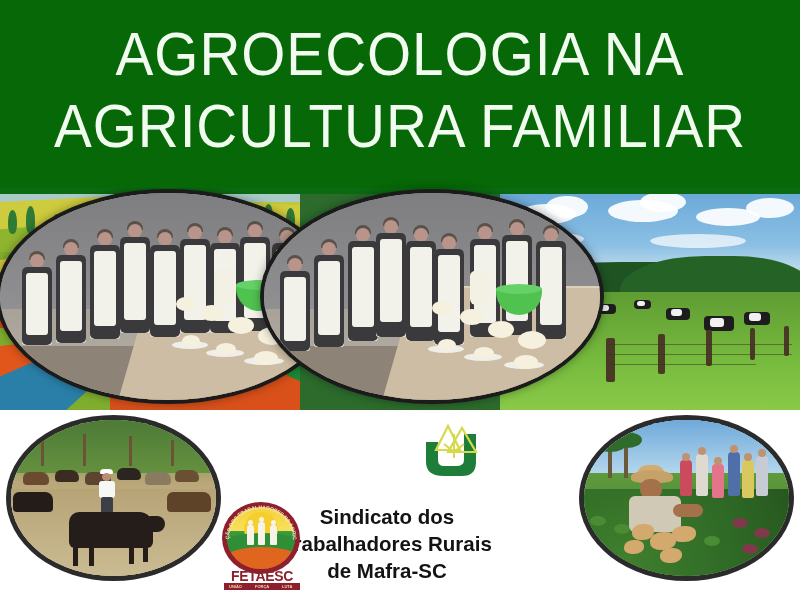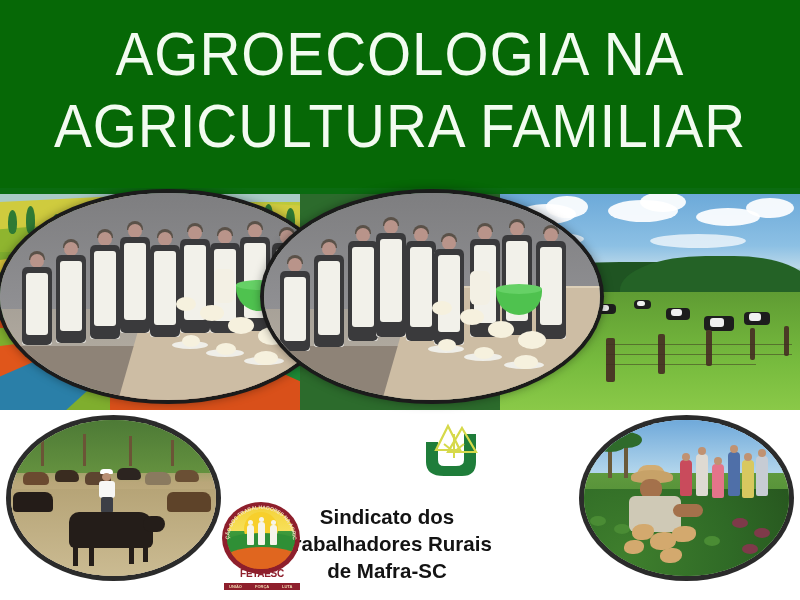--- a/index.html
+++ b/index.html
@@ -174,21 +174,21 @@
   .fet-inner{position:absolute;left:11px;top:5px;width:68px;height:62px;border-radius:50%;
     overflow:hidden;background:linear-gradient(#f4d23a 0%,#f7e05a 38%,#3f9b3c 39%,#2f8a33 62%,#e0661f 63%,#d9591a 100%);}
   .fet-sun{position:absolute;left:50%;margin-left:-17px;top:5px;width:34px;height:34px;
     border-radius:50%;background:#f7cf2c;}
   .fet-hill{position:absolute;left:-4px;top:26px;width:78px;height:22px;background:#2f8f36;
     border-radius:50% 50% 0 0;}
   .fet-soil{position:absolute;left:-4px;top:40px;width:78px;height:26px;background:#e0661f;
     border-radius:50% 50% 0 0;}
   .fet-fig{position:absolute;width:7px;height:20px;background:#f6f4ea;border-radius:3px 3px 1px 1px;}
   .fet-fig::before{content:"";position:absolute;left:1px;top:-5px;width:5px;height:5px;border-radius:50%;background:#f6f4ea;}
-  .fet-word{position:absolute;left:0;top:66px;width:92px;text-align:center;font-size:10px;
+  .fet-word{position:absolute;left:0;top:66px;width:92px;text-align:center;font-size:14px;
     font-weight:700;color:#8e1f2c;letter-spacing:-.3px;font-family:"Liberation Sans",sans-serif;}
   .fet-bar{position:absolute;left:8px;top:81px;width:76px;height:7px;background:#8e1f2c;}
   .fet-bar span{position:absolute;top:1px;font-size:4px;color:#f0d9b0;font-weight:700;
     font-family:"Liberation Sans",sans-serif;}
   .fet-arc{position:absolute;left:6px;top:0;width:78px;height:72px;}
 </style>
 </head>
 <body>
 
 <div id="poster">

